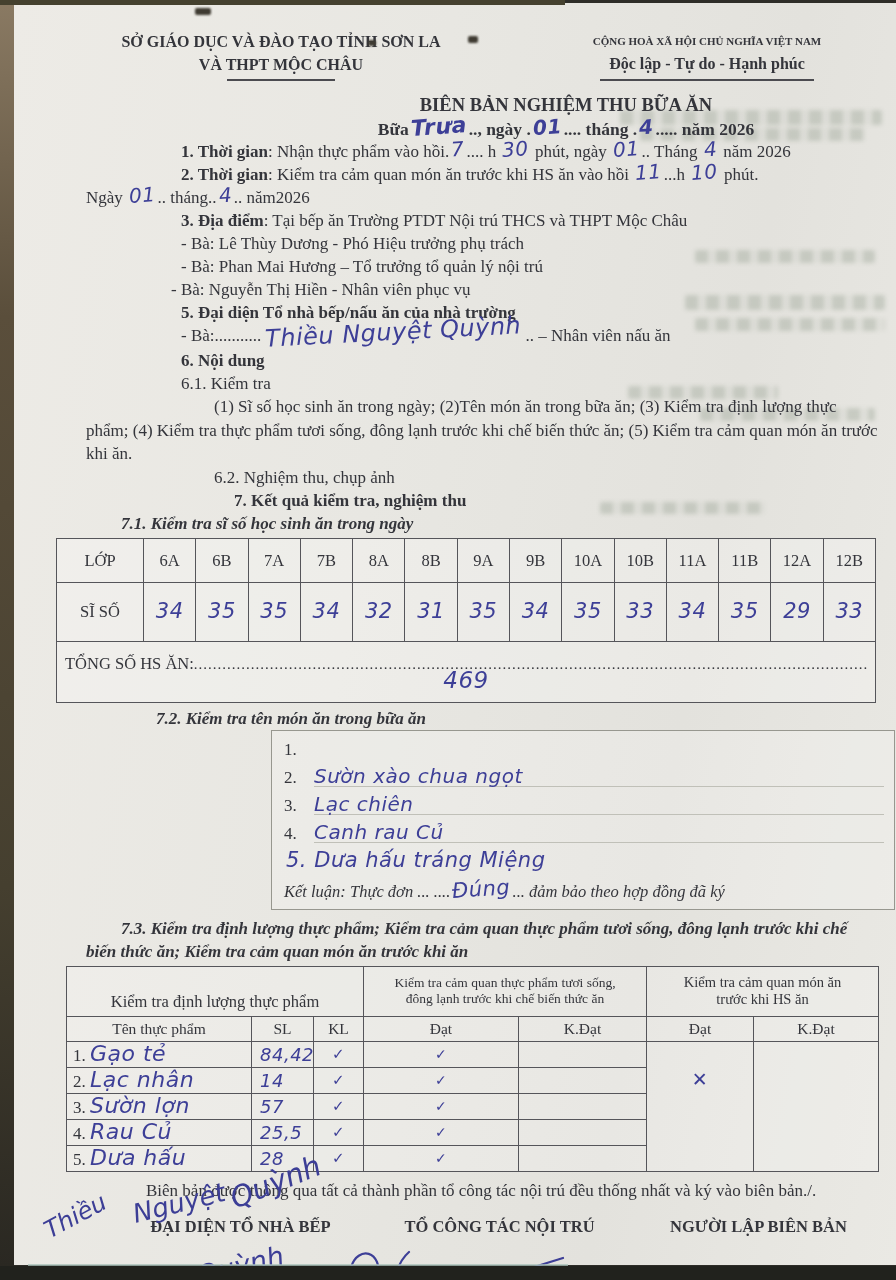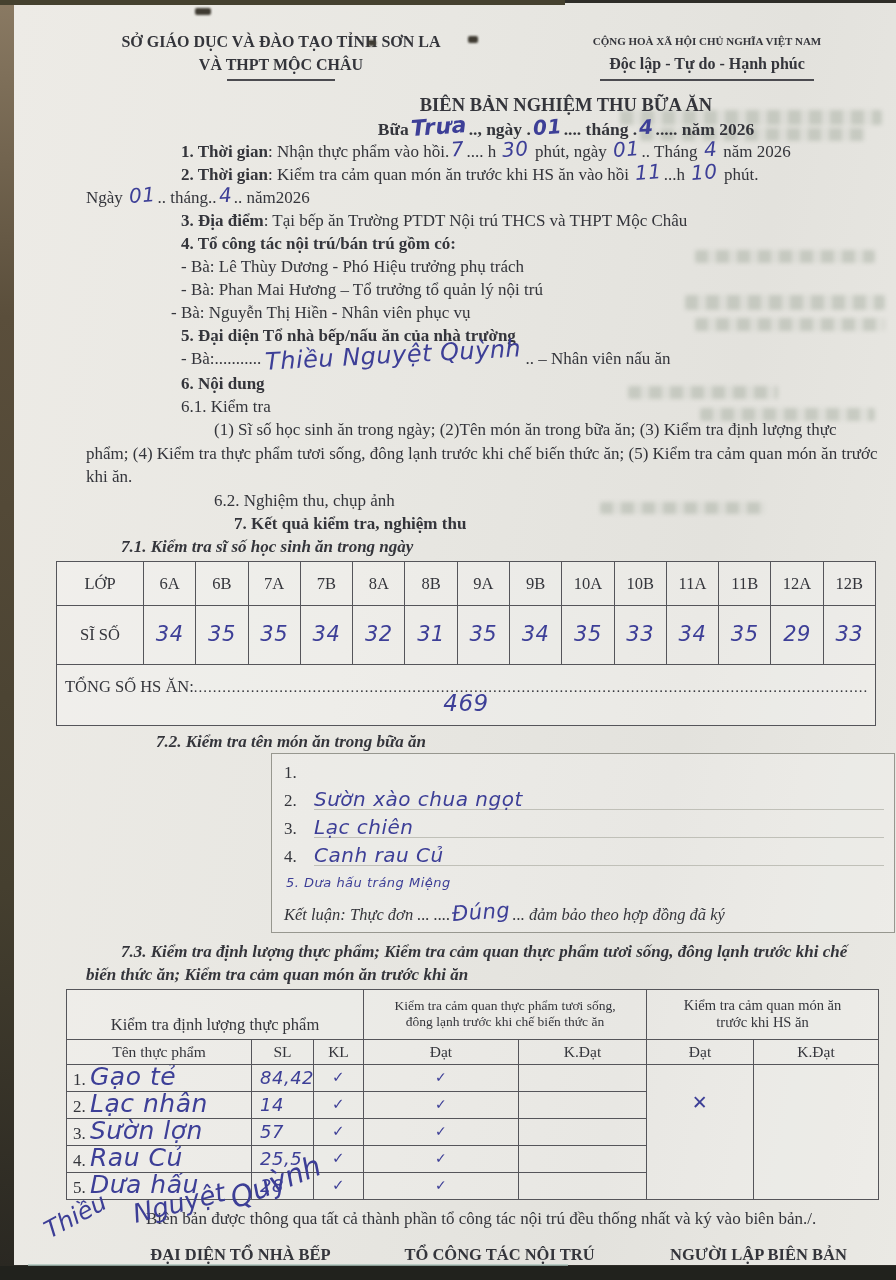--- a/index.html
+++ b/index.html
@@ -56,21 +56,21 @@
   .concl{font-style:italic;font-size:16.5px;margin-top:2px;height:26px;white-space:nowrap;}
   
   .t73{border-collapse:collapse;table-layout:fixed;width:812px;margin:3px 0 0 40px;background:rgba(255,255,255,.2);}
   .t73 td{border:1.3px solid #55555a;text-align:center;padding:0;overflow:hidden;}
   .t73 .g1{font-size:16.5px;vertical-align:bottom;padding-bottom:3px;height:46px;}
   .t73 .g2{font-size:13.5px;line-height:16px;}
   .t73 .g3{font-size:14.5px;line-height:17px;}
   .t73 .sub td{height:24px;font-size:15.5px;}
   .t73 .r td{height:23px;}
   .t73 .nm{text-align:left;padding-left:6px;white-space:nowrap;}
-  .t73 .nm .hw{font-size:25px;}
+  .t73 .nm .hw{font-size:22px;}
   .t73 .sl{text-align:left;padding-left:8px;font-size:18px;}
   .t73 .kl{font-size:15px;}
   .t73 .ck{font-size:14px;}
   .t73 .md{border-bottom:1px dashed #c6c6bd;}
   .t73 .span-cell{vertical-align:top;padding-top:26px;font-size:19px;}
   .closing{margin:7px 0 0 60px;width:740px;text-indent:60px;line-height:24px;}
   
   .sig-titles{display:flex;margin:12px 0 0 95px;gap:20px;}
   .sig-titles div{width:240px;text-align:center;font-weight:bold;font-size:16.5px;white-space:nowrap;}
   .sig-area{position:relative;height:112px;}
@@ -112,21 +112,20 @@
       <div class="meal-line ln"><span>Bữa</span><span class="hw hwi" style="font-size:22px;">Trưa</span><span>..,  ngày .</span><span class="hw hwi">01</span><span>....  tháng .</span><span class="hw hwi">4</span><span>.....  năm 2026</span></div>
     </div>
 
     <div class="ln ind1"><span class="b">1. Thời gian</span><span>: Nhận thực phẩm vào hồi.</span><span class="hw hwi">7</span><span>.... h </span><span class="hw hwi">30</span><span> phút, ngày </span><span class="hw hwi">01</span><span>..   Tháng </span><span class="hw hwi">4</span><span>   năm 2026</span></div>
 
     <div class="ln ind1"><span class="b">2. Thời gian</span><span>: Kiểm tra cảm quan món ăn trước khi HS ăn vào hồi </span><span class="hw hwi">11</span><span>...h </span><span class="hw hwi">10</span><span> phút.</span></div>
     <div class="ln ind0"><span>Ngày </span><span class="hw hwi">01</span><span>..   tháng..</span><span class="hw hwi">4</span><span>.. năm2026</span></div>
 
     <div class="ln ind1"><span class="b">3. Địa điểm</span><span>: Tại bếp ăn Trường PTDT Nội trú THCS và THPT  Mộc Châu</span></div>
 
-    <div class="ln ind1 b">4.  Tổ công tác nội trú/bán trú gồm có:</div>
     <div class="ln ind1">- Bà: Lê Thùy Dương - Phó Hiệu trưởng phụ trách</div>
     <div class="ln ind1">- Bà: Phan Mai Hương – Tổ trưởng tổ quản lý nội trú</div>
     <div class="ln" style="margin-left:145px;">- Bà: Nguyễn Thị Hiền - Nhân viên phục vụ</div>
 
     <div class="ln ind1 b">5. Đại diện  Tổ nhà bếp/nấu ăn của nhà trường</div>
     <div class="ln ind1" style="height:25px;"><span>- Bà:...........</span><span class="hw hwi" style="font-size:24px;transform:rotate(-3deg);margin:0 4px;">Thiều  Nguyệt  Quỳnh</span><span>.. – Nhân viên nấu ăn</span></div>
 
     <div class="ln ind1 b">6. Nội dung</div>
     <div class="ln ind1">6.1. Kiểm tra</div>
     <div class="wrap">(1) Sĩ số học sinh ăn trong ngày; (2)Tên món ăn trong bữa ăn; (3) Kiểm tra định lượng thực phẩm; (4) Kiểm tra thực phẩm tươi sống, đông lạnh trước khi chế biến thức ăn; (5) Kiểm tra cảm quan món ăn trước khi ăn.</div>
@@ -201,21 +200,21 @@
         </div>
       <div class="menu-item">
           <span class="menu-no">4.</span>
           <div class="menu-line">
             <span class="mname hw">Canh  rau  Củ</span>
           </div>
         </div>
       <div class="menu-item">
           <span class="menu-no" style="width:2px;"></span>
           <div class="menu-line" style="border-bottom:none;">
-            <span class="mname hw" style="font-size:13px;">5. Dưa hấu tráng Miệng</span>
+            <span class="mname hw" style="font-size:21px;">5. Dưa hấu tráng Miệng</span>
           </div>
         </div>
       <div class="concl"><span>Kết luận: Thực đơn ... ....</span><span class="hw hwi" style="font-size:21px;">Đúng</span><span>... đảm bảo theo hợp đồng đã ký</span></div>
     </div>
 
     <div class="ln cap" style="margin-left:95px;margin-top:7px;">7.3. Kiểm tra định lượng thực phẩm; Kiểm tra cảm quan thực phẩm tươi sống, đông lạnh trước khi chế</div>
     <div class="ln cap ind0">biến thức ăn;  Kiểm tra cảm quan món ăn trước khi ăn</div>
     <table class="t73">
       <colgroup>
           <col style="width:185px;">

